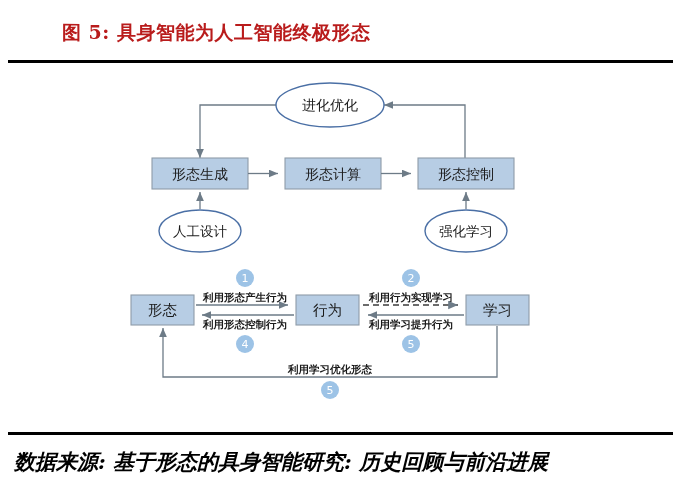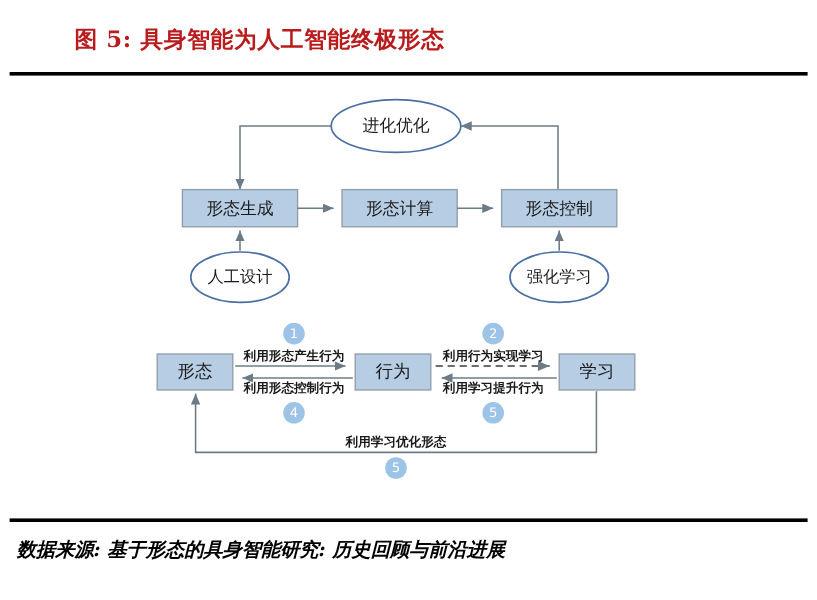--- a/index.html
+++ b/index.html
@@ -43,21 +43,21 @@
     height: 3px;
     background: #000000;
   }
   .fig-source {
     position: absolute;
     left: 14px;
     top: 448px;
     font-family: "DejaVu Serif", "Liberation Serif", serif;
     font-style: italic;
     font-weight: bold;
-    font-size: 16px;
+    font-size: 21px;
     color: #000000;
     white-space: nowrap;
   }
 
   .canvas {
     position: absolute;
     left: 0;
     top: 66px;
     width: 582px;
     height: 362px;

